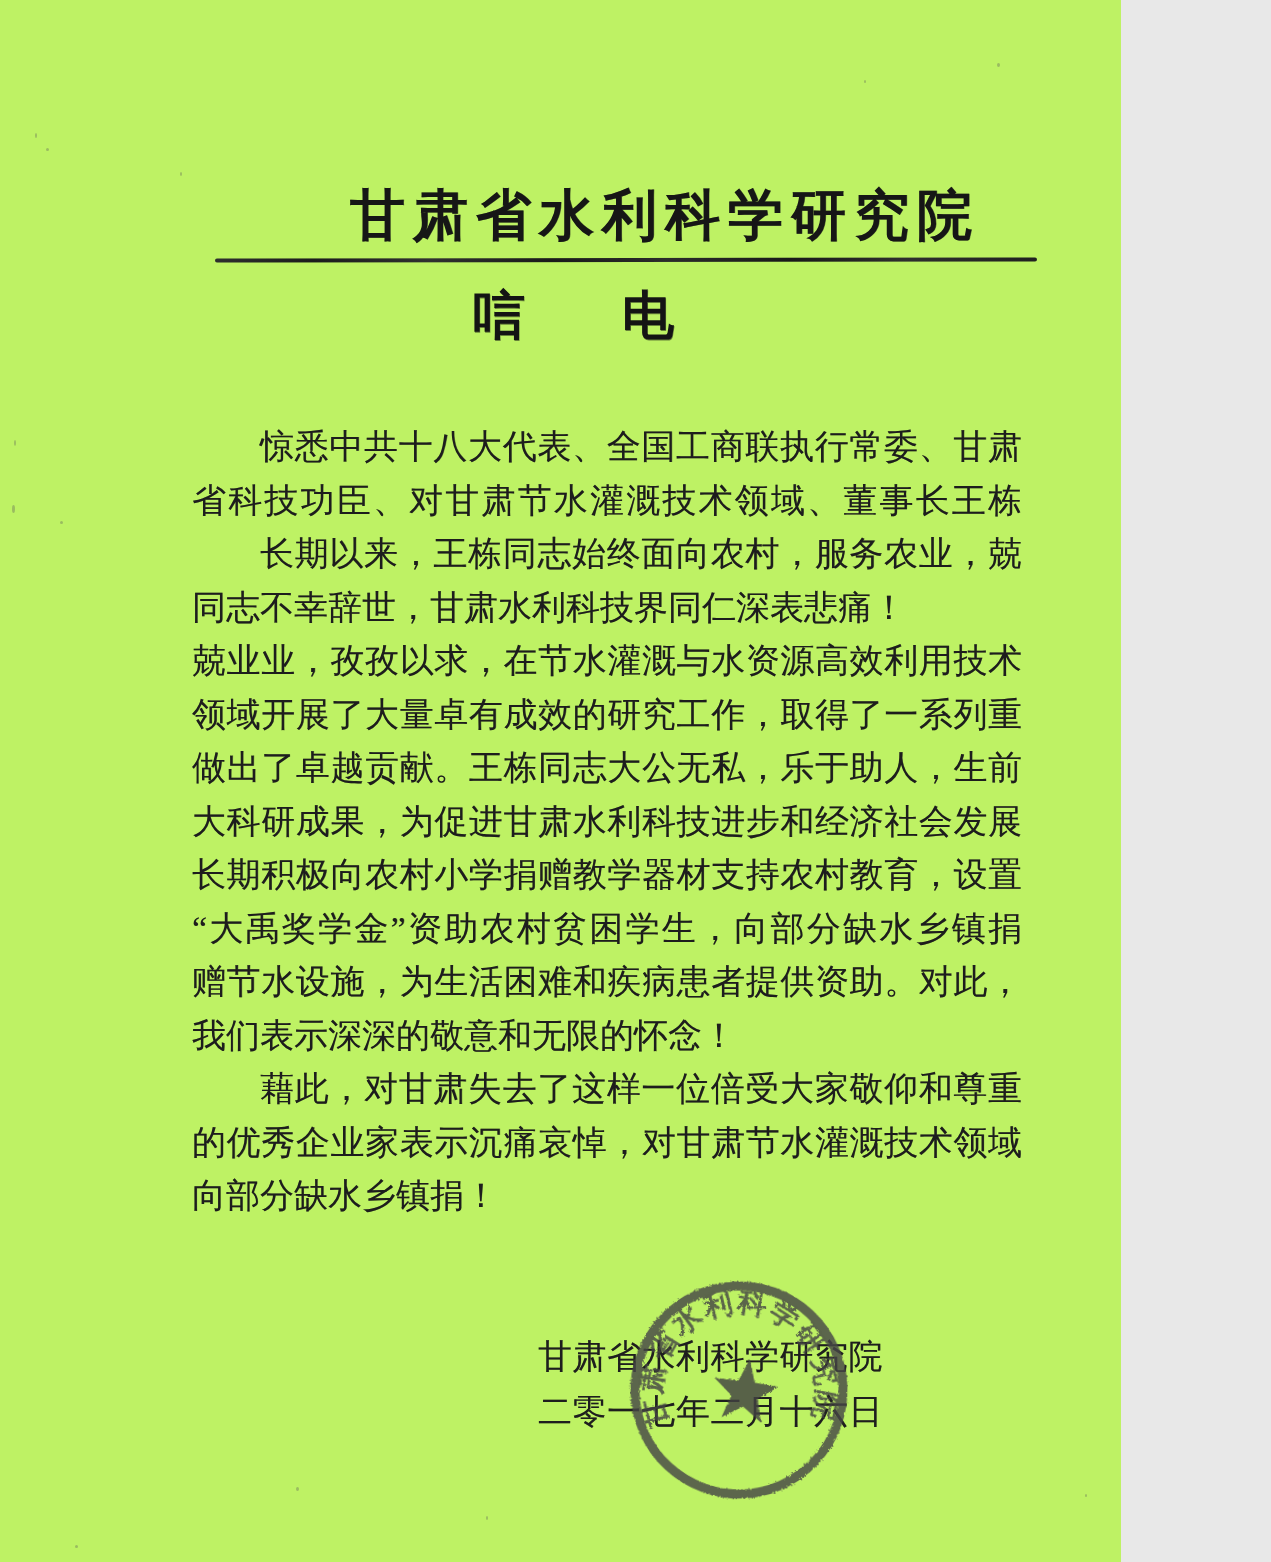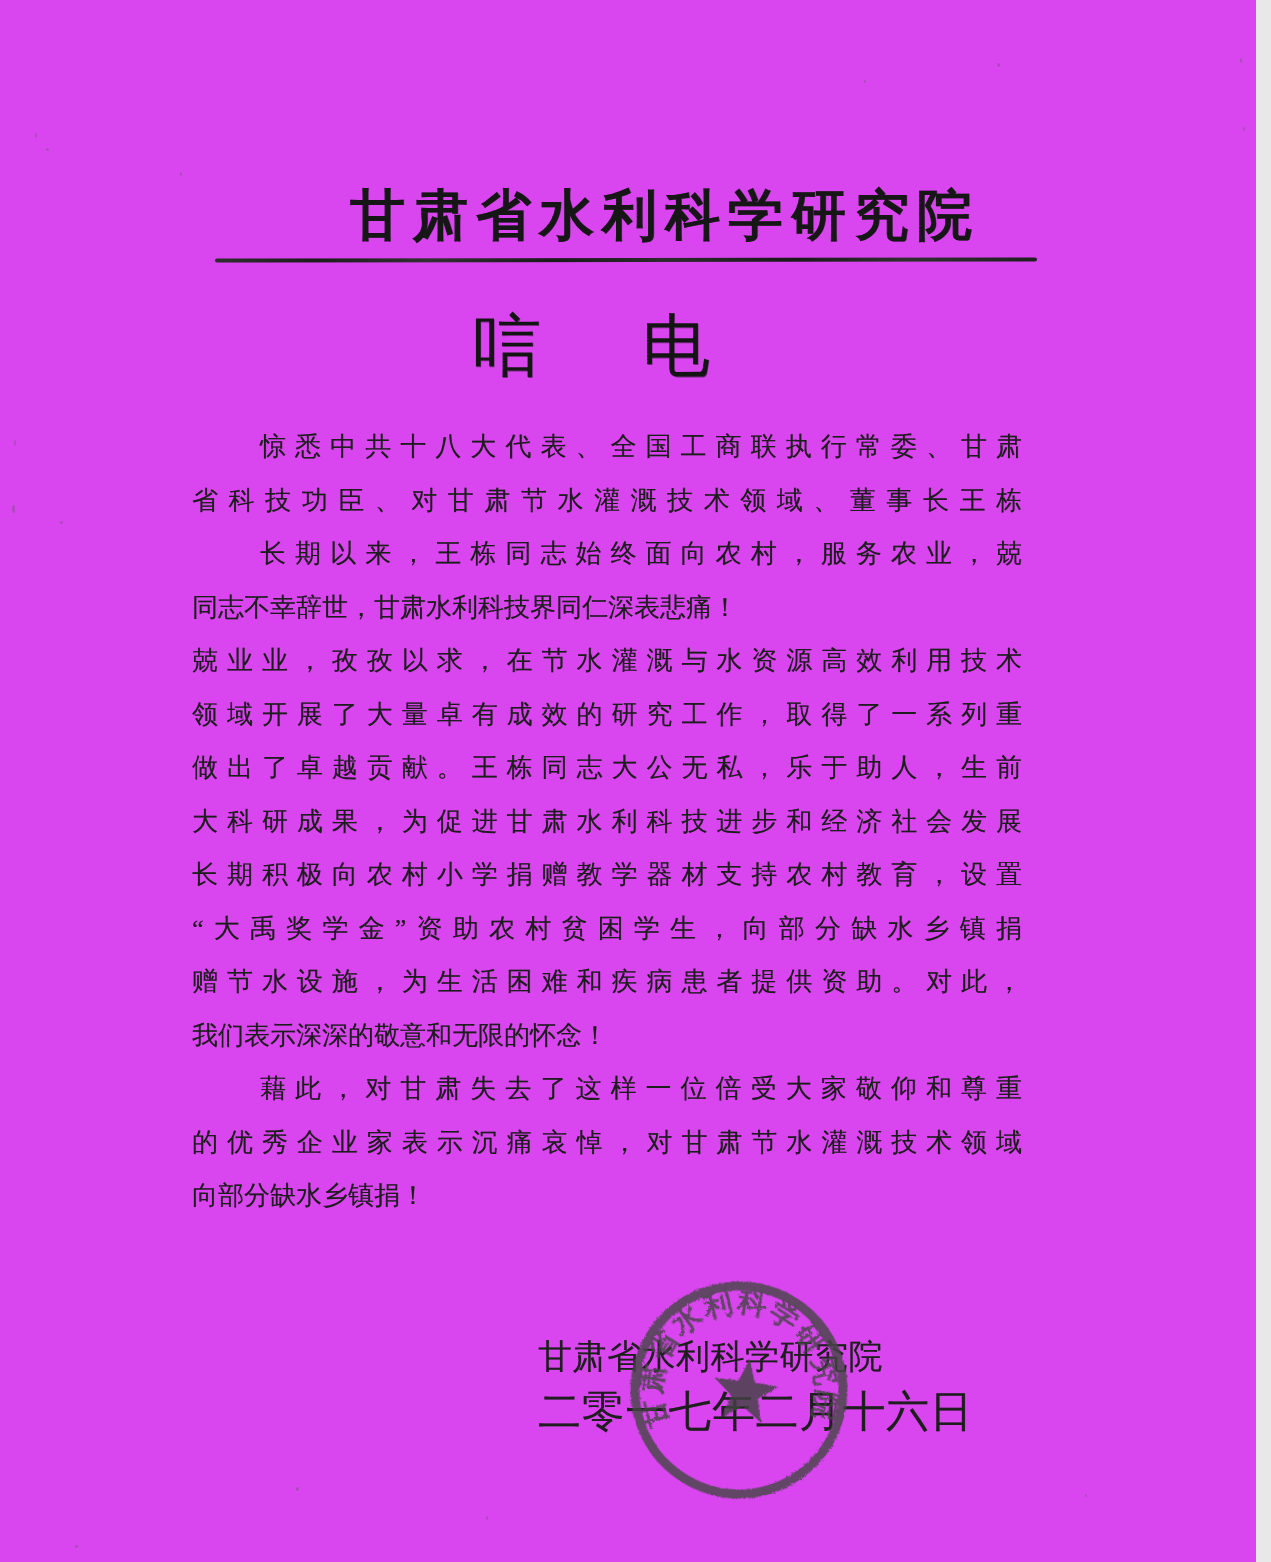--- a/index.html
+++ b/index.html
@@ -1,20 +1,20 @@
 <!DOCTYPE html>
 <html><head>
 <meta charset="utf-8">
 <style>
   html, body { margin: 0; padding: 0; background: #e8e8e8; }
   .page {
     position: relative;
-    width: 1256px;
+    width: 1121px;
     height: 1562px;
-    background: #d946ef;
+    background: #bef264;
     overflow: hidden;
     font-family: "Liberation Serif", serif;
     color: #1e1e1e;
   }
   
   .org-header {
     position: absolute;
     left: 350px;
     top: 188px;
     font-size: 55px;
@@ -35,36 +35,36 @@
     background: linear-gradient(90deg,
       #2e2e2e 0%, #1c1c1c 12%, #303030 26%, #1a1a1a 41%,
       #2b2b2b 55%, #191919 70%, #2e2e2e 84%, #202020 100%);
     border-radius: 2px;
     transform: rotate(-0.08deg);
   }
   
   .title {
     position: absolute;
     left: 473px;
-    top: 312px;
-    font-size: 68px;
-    font-weight: normal;
+    top: 290px;
+    font-size: 52px;
+    font-weight: bold;
     line-height: 1;
     word-spacing: 84px;
     color: #141414;
     white-space: nowrap;
     text-shadow: 0.5px 0.5px 0 rgba(15,15,15,0.5);
   }
   
   .body-block {
     position: absolute;
     left: 192px;
     top: 420px;
     width: 830px;
-    font-size: 26px;
+    font-size: 34px;
     color: #1d1d1d;
     text-shadow: 0.3px 0.3px 0 rgba(25,25,25,0.45);
   }
   .line {
     height: 53.5px;
     line-height: 53.5px;
     text-align: justify;
     text-align-last: justify;
     text-justify: inter-character;
     white-space: nowrap;
@@ -79,21 +79,21 @@
     font-size: 34px;
     letter-spacing: 0.5px;
     line-height: 40px;
     white-space: nowrap;
     text-shadow: 0.3px 0.3px 0 rgba(25,25,25,0.45);
   }
   .sig-date {
     position: absolute;
     left: 538px;
     top: 1392px;
-    font-size: 43px;
+    font-size: 34px;
     letter-spacing: 0.5px;
     line-height: 40px;
     white-space: nowrap;
     text-shadow: 0.3px 0.3px 0 rgba(25,25,25,0.45);
   }
   
   .seal {
     position: absolute;
     left: 625px;
     top: 1276px;

